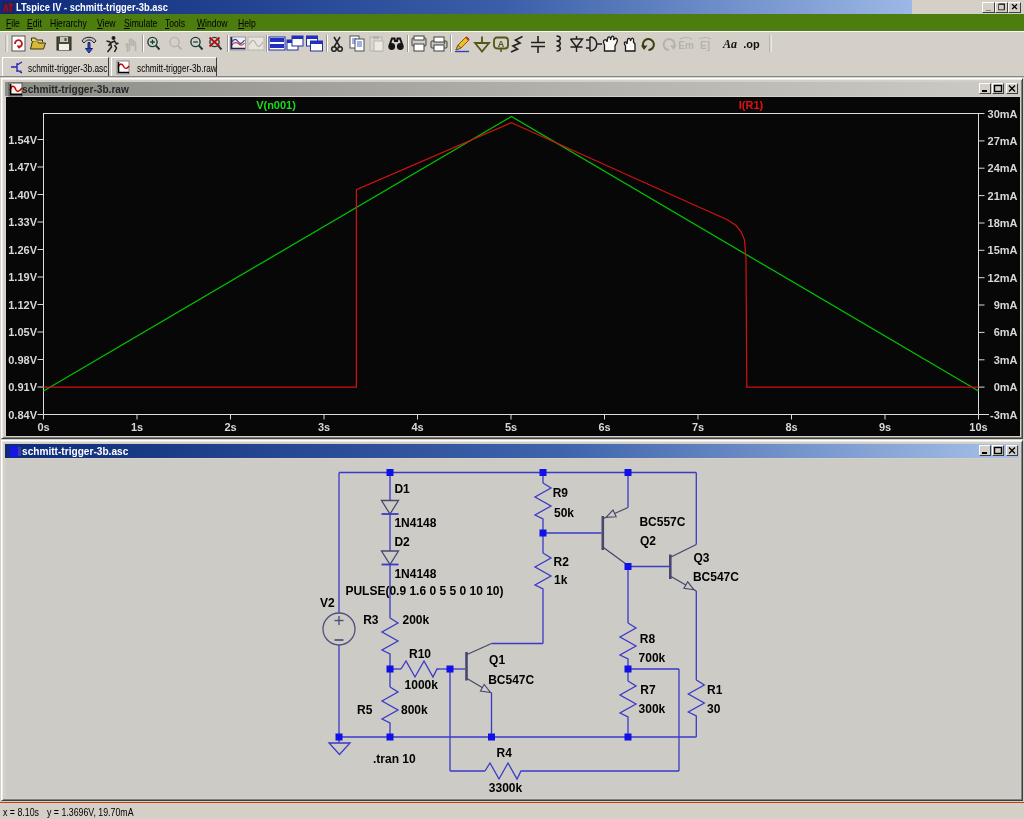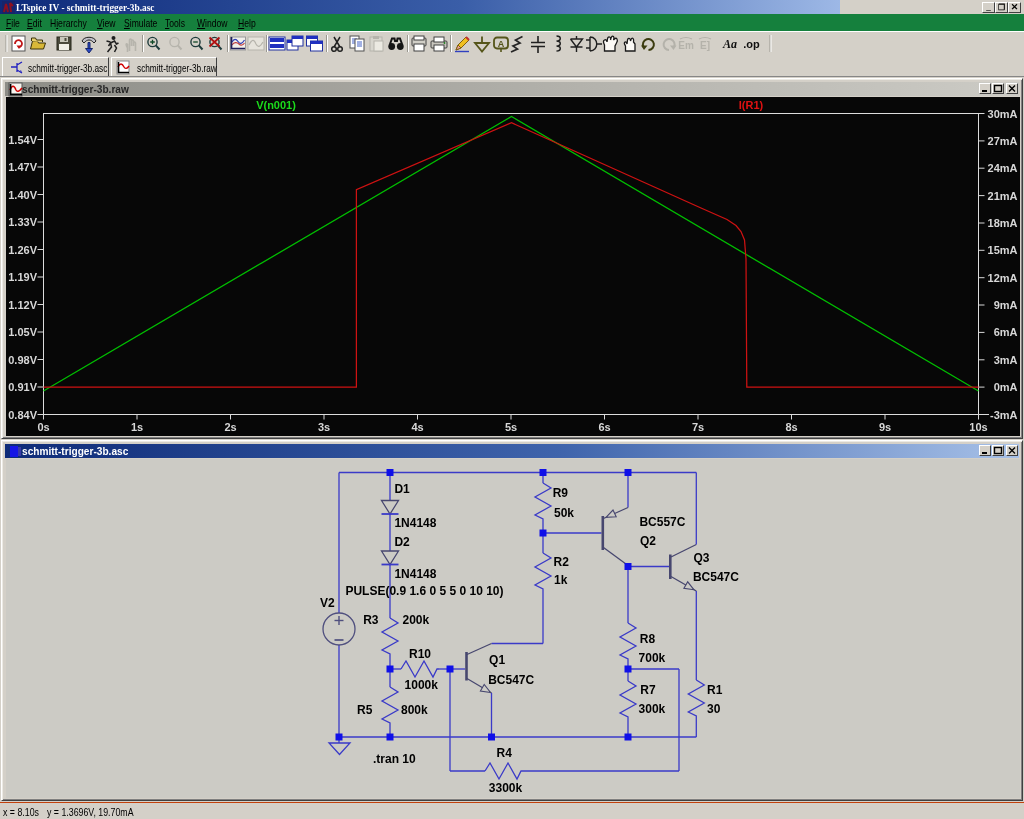--- a/index.html
+++ b/index.html
@@ -1,29 +1,29 @@
 <!DOCTYPE html>
 <html><head>
 <meta charset="utf-8">
 <style>
 * { margin:0; padding:0; box-sizing:border-box; }
 html,body { width:1024px; height:819px; overflow:hidden; }
 body { font-family:"Liberation Sans",sans-serif; background:#D4D0C8; position:relative; transform:translateZ(0); }
 .abs { position:absolute; }
 
 
-#titlebar { position:absolute; left:0; top:0; width:840px; height:14px;
-  background:linear-gradient(90deg,#0e2a7a 0%,#3a5ea8 55%,#9db8e6 100%);font-family:Liberation Serif, serif; }
+#titlebar { position:absolute; left:0; top:0; width:912px; height:14px;
+  background:linear-gradient(90deg,#0e2a7a 0%,#3a5ea8 55%,#9db8e6 100%); }
 #titletext { position:absolute; left:16px; top:1px; color:#fff; font-size:11px; font-weight:bold; transform:scaleX(0.85); transform-origin:0 0; white-space:nowrap; }
 .capbtn { position:absolute; top:2px; width:13px; height:11px; background:#D4D0C8;
   border-top:1px solid #fff; border-left:1px solid #fff; border-right:1px solid #404040; border-bottom:1px solid #404040;
   font-size:9px; line-height:9px; text-align:center; color:#000; font-weight:bold; }
 
 
-#menubar { position:absolute; left:0; top:14px; width:1024px; height:17px; background:#15803d; }
+#menubar { position:absolute; left:0; top:14px; width:1024px; height:17px; background:#4d7c0f; }
 #menubar span { position:absolute; top:3px; font-size:11px; color:#000; transform:scaleX(0.78); transform-origin:0 0; white-space:nowrap; }
 
 
 #toolbar { position:absolute; left:0; top:31px; width:1024px; height:24px; background:#D4D0C8;
   border-top:1px solid #fff; }
 
 
 #tabbar { position:absolute; left:0; top:55px; width:1024px; height:23px; background:#D4D0C8; }
 .tab { position:absolute; top:2px; height:19px; background:#D4D0C8;
   border-top:1px solid #fff; border-left:1px solid #fff; border-right:1px solid #404040;

